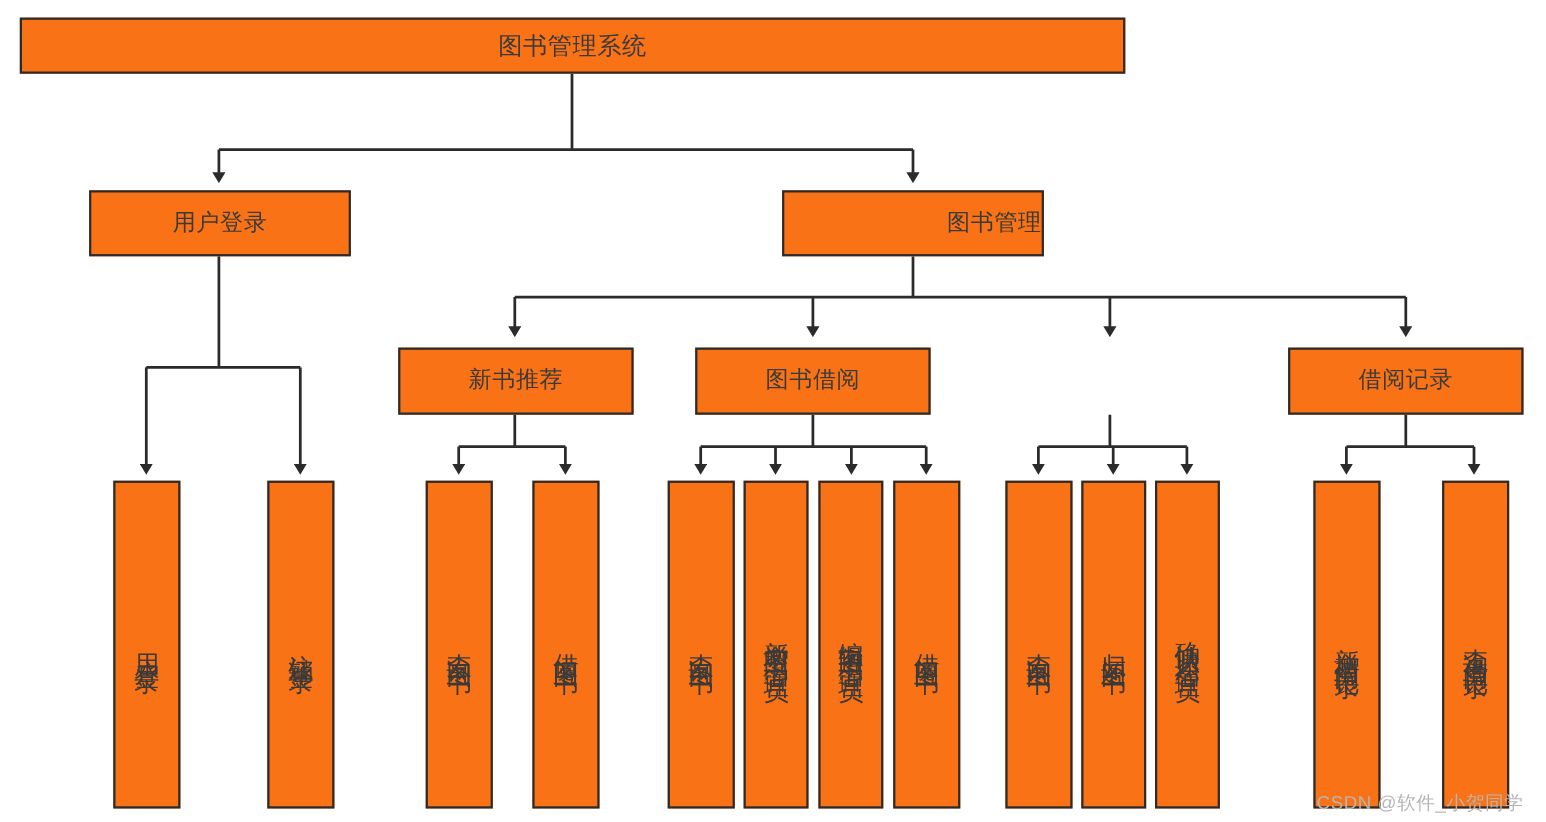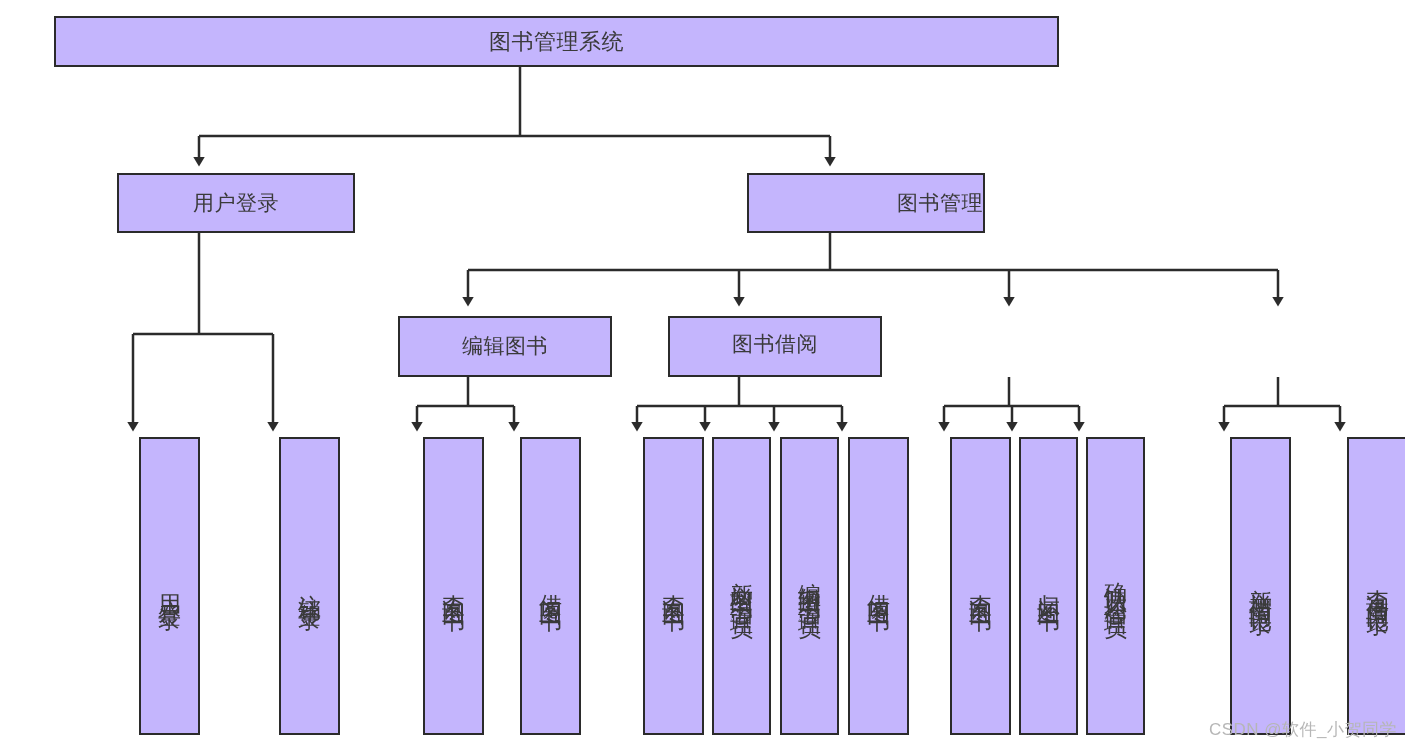--- a/index.html
+++ b/index.html
@@ -7,27 +7,26 @@
   #canvas{
     position:relative;
     width:1405px;height:747px;
     background:#ffffff;
     overflow:hidden;
   }
   svg.edges{position:absolute;left:0;top:0;width:1405px;height:747px;pointer-events:none;}
   .node{
     position:absolute;
     box-sizing:border-box;
-    background:#c4b5fd;
+    background:#f97316;
     border:2.5px solid #2b2b2b;
     display:flex;
     align-items:center;
     justify-content:center;
     color:#3a3a3a;
-    margin-left:36px;
   }
   .node .lbl{
     display:block;
     color:#3a3a3a;
     letter-spacing:0.5px;
     line-height:1.15;
     white-space:nowrap;
   }
   .node.horiz .lbl{
     font-size:21px;
@@ -40,21 +39,21 @@
   .node.vert .lbl{
     writing-mode:vertical-rl;
     text-orientation:upright;
     font-size:23px;
     letter-spacing:5px;
     line-height:1;
     white-space:nowrap;
   }
   #watermark{
     position:absolute;
-    right:8px;bottom:6px;
+    right:20px;bottom:6px;
     font-size:17px;
     color:#b6b6b6;
     letter-spacing:0.5px;
     white-space:nowrap;
   }
 </style>
 </head>
 <body>
 
 <div id="canvas">
@@ -114,24 +113,27 @@
   </div>
 
   <div class="node horiz" style="left:81px;top:173px;width:238px;height:60px;">
     <span class="lbl">用户登录</span>
   </div>
   <div class="node horiz" style="left:711px;top:173px;width:238px;height:60px;justify-content:flex-end;">
     <span class="lbl">图书管理</span>
   </div>
 
   <div class="node horiz" style="left:362px;top:316px;width:214px;height:61px;">
-    <span class="lbl">编辑图书</span>
+    <span class="lbl">新书推荐</span>
   </div>
-  <div class="node horiz" style="left:632px;top:316px;width:214px;height:61px;font-family:Liberation Mono, monospace;">
+  <div class="node horiz" style="left:632px;top:316px;width:214px;height:61px;">
     <span class="lbl">图书借阅</span>
+  </div>
+  <div class="node horiz" style="left:1171px;top:316px;width:214px;height:61px;">
+    <span class="lbl">借阅记录</span>
   </div>
 
   <div class="node vert" style="left:103px;top:437px;width:61px;height:298px;">
     <span class="lbl">用户登录</span>
   </div>
   <div class="node vert" style="left:243px;top:437px;width:61px;height:298px;">
     <span class="lbl">注销登录</span>
   </div>
 
   <div class="node vert" style="left:387px;top:437px;width:61px;height:298px;">

